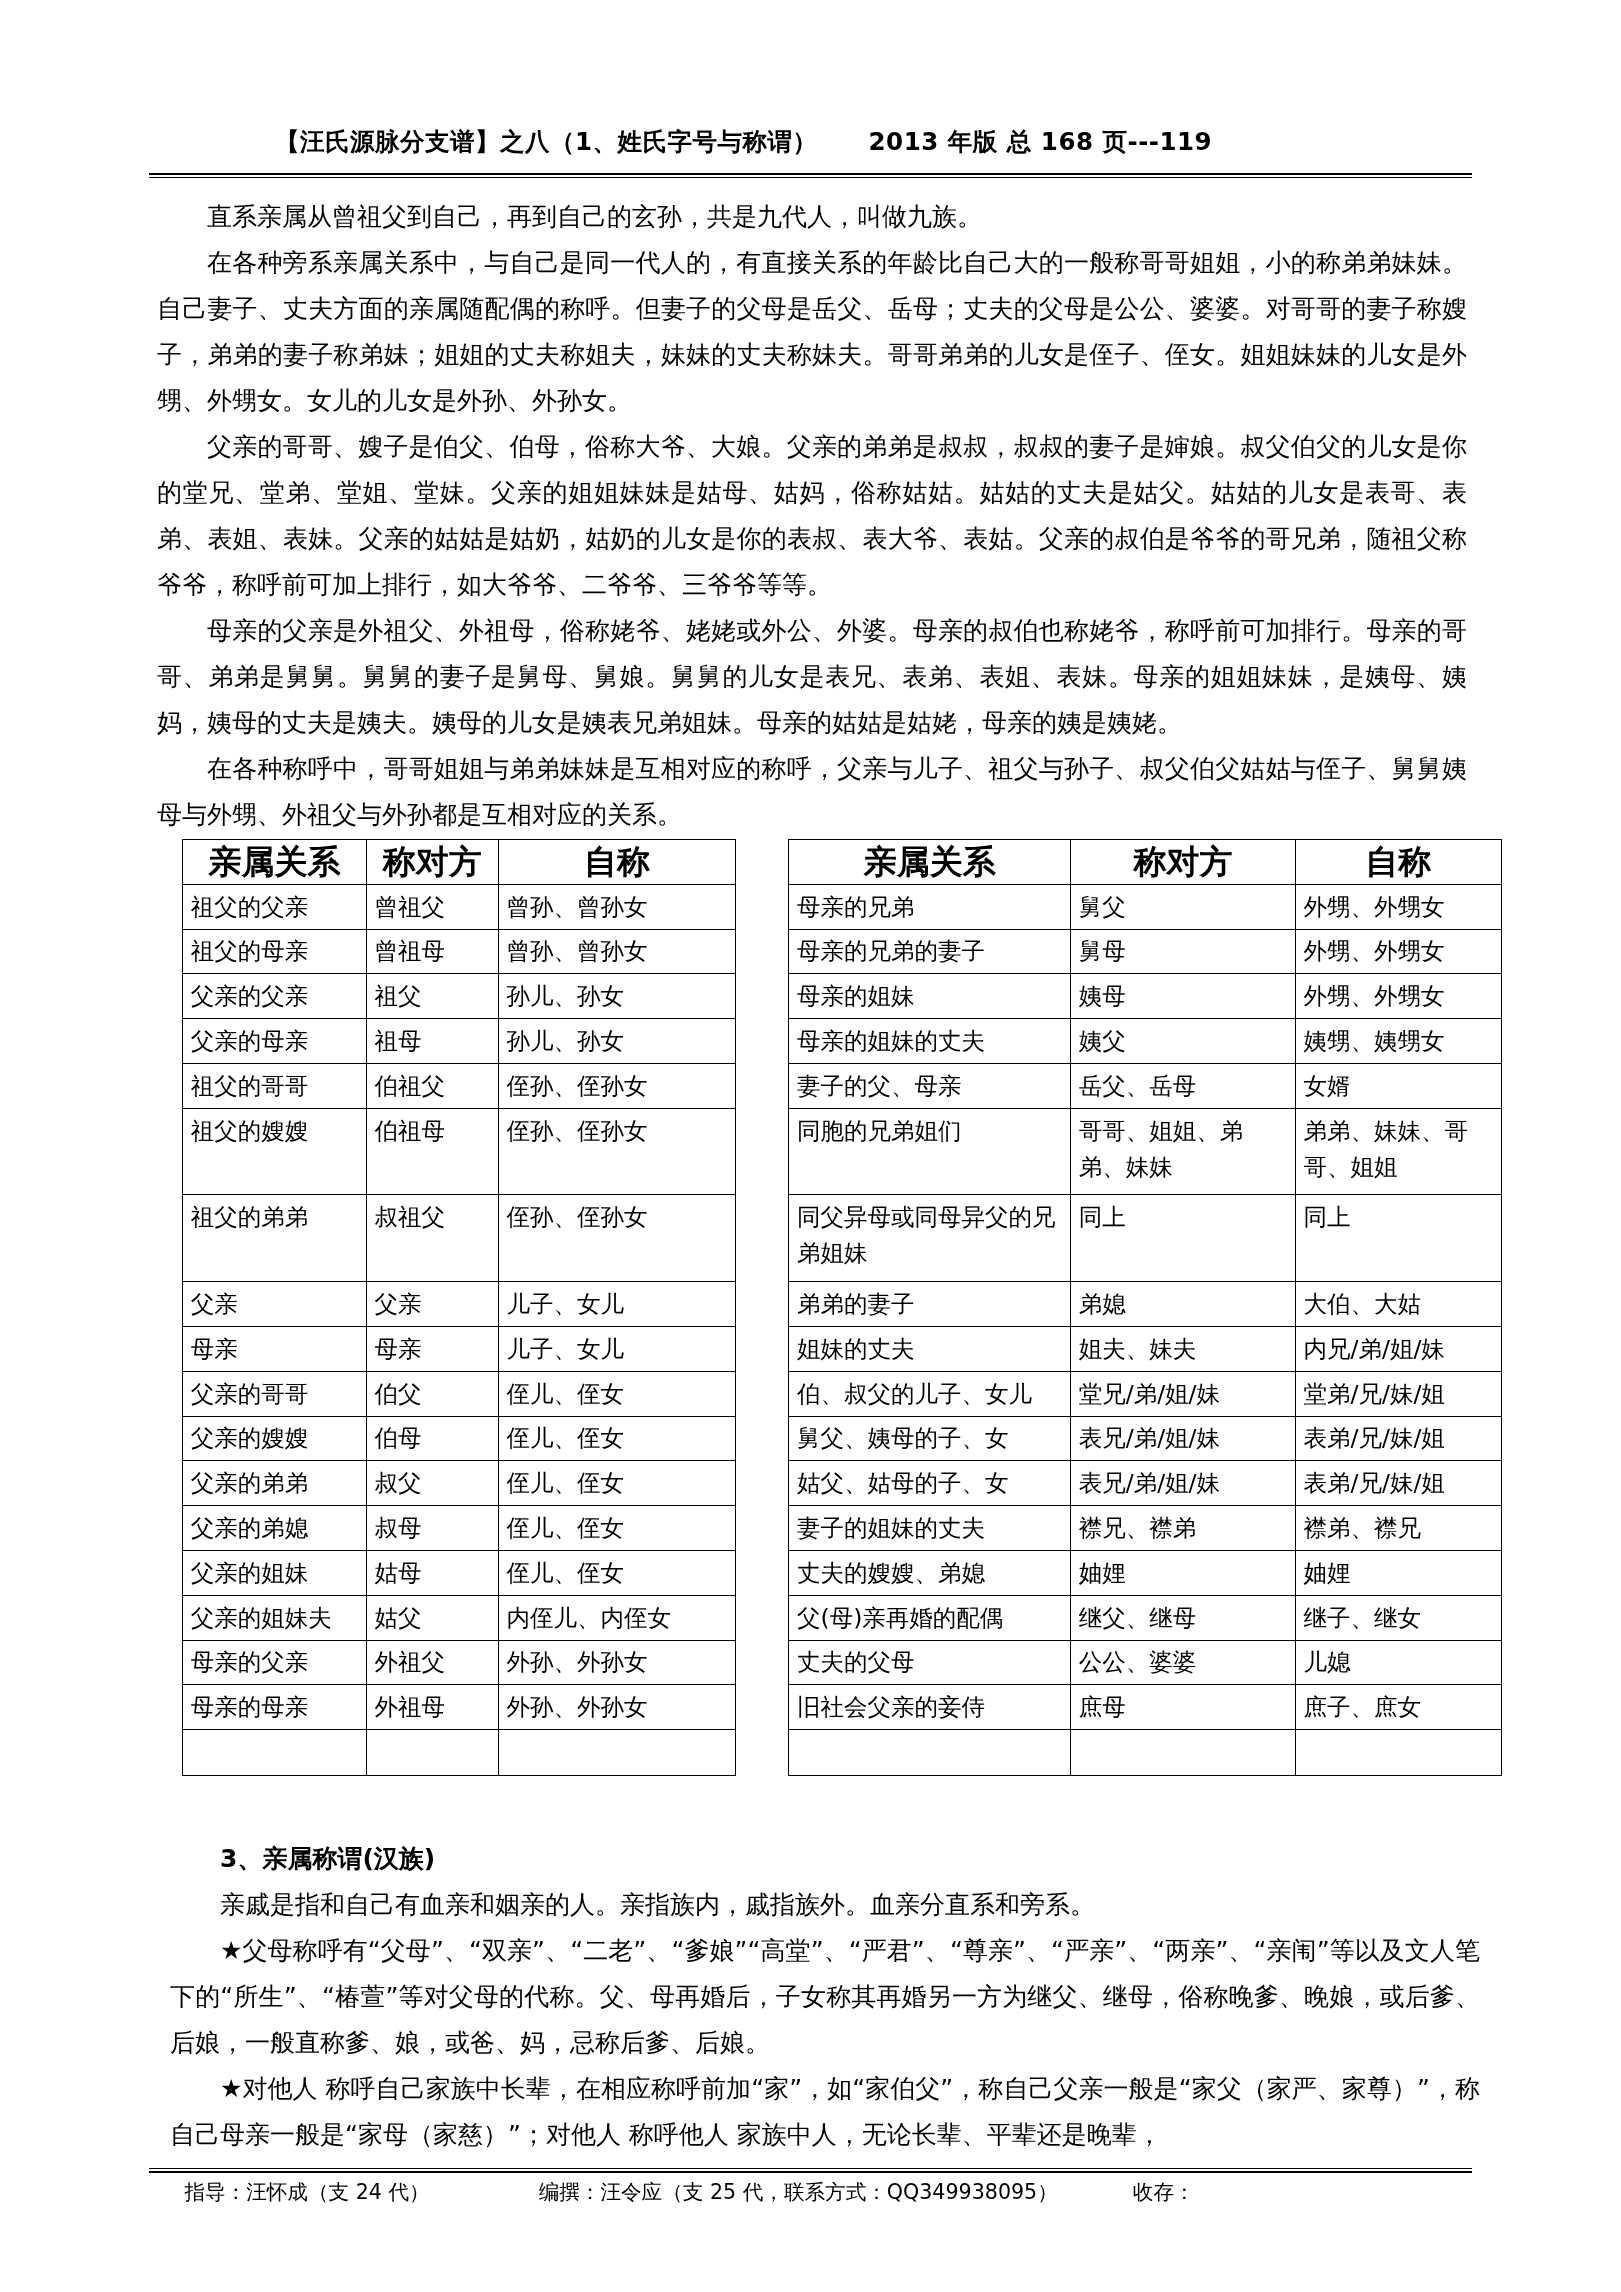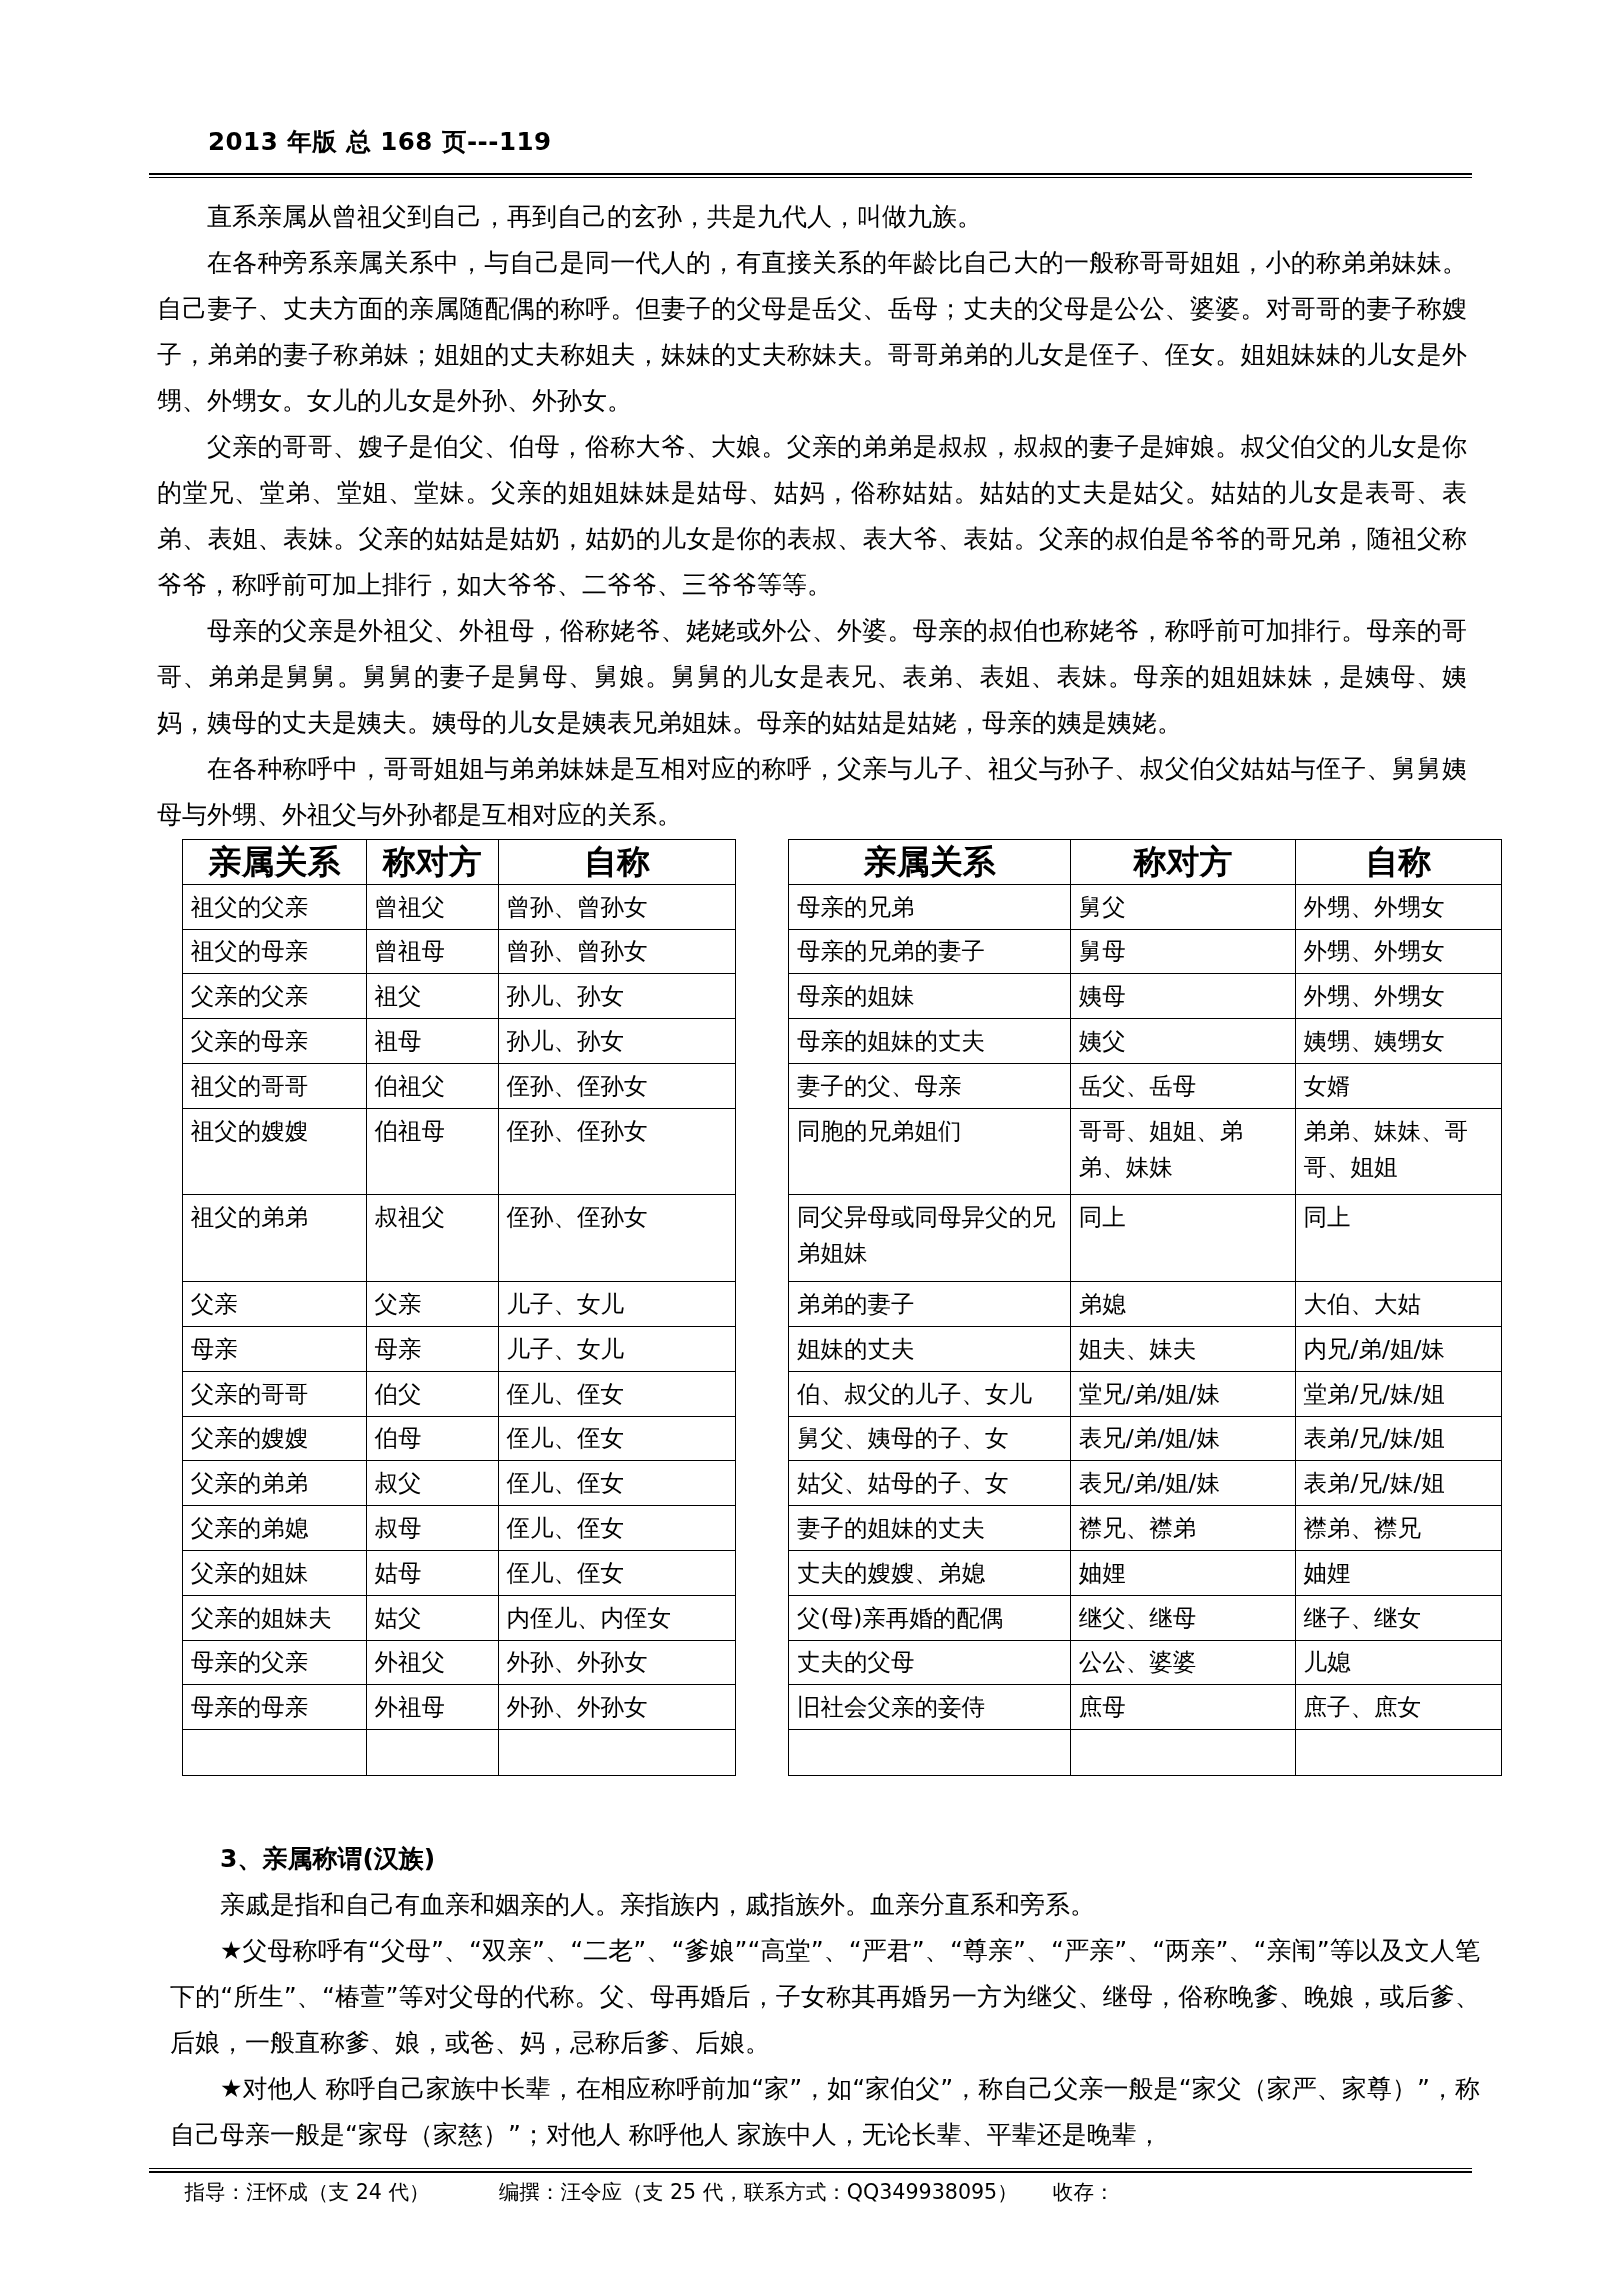--- a/index.html
+++ b/index.html
@@ -137,31 +137,33 @@
   }
   .footer {
     position: absolute;
     left: 157px;
     top: 2178px;
     width: 1313px;
     font-size: 20.6px;
     white-space: nowrap;
     display: flex;
     align-items: flex-end;
+    gap: 40px;
   }
   .footer .f1 { margin-left: 27.4px; }
   .footer .f2 { margin-left: 69px; }
   .footer .f3 { margin-left: 35px; }
 </style>
 </head>
 <body>
 
 <div class="page">
 
   <div class="header">
+    <span class="header-title">【汪氏源脉分支谱】之八（1、姓氏字号与称谓）</span>
     <span class="header-right">2013 年版   总 168 页---119</span>
   </div>
   <div class="header-rule"></div>
 
   <div class="body-text">
     <p class="para">直系亲属从曾祖父到自己，再到自己的玄孙，共是九代人，叫做九族。</p>
     <p class="para">在各种旁系亲属关系中，与自己是同一代人的，有直接关系的年龄比自己大的一般称哥哥姐姐，小的称弟弟妹妹。自己妻子、丈夫方面的亲属随配偶的称呼。但妻子的父母是岳父、岳母；丈夫的父母是公公、婆婆。对哥哥的妻子称嫂子，弟弟的妻子称弟妹；姐姐的丈夫称姐夫，妹妹的丈夫称妹夫。哥哥弟弟的儿女是侄子、侄女。姐姐妹妹的儿女是外甥、外甥女。女儿的儿女是外孙、外孙女。</p>
     <p class="para">父亲的哥哥、嫂子是伯父、伯母，俗称大爷、大娘。父亲的弟弟是叔叔，叔叔的妻子是婶娘。叔父伯父的儿女是你的堂兄、堂弟、堂姐、堂妹。父亲的姐姐妹妹是姑母、姑妈，俗称姑姑。姑姑的丈夫是姑父。姑姑的儿女是表哥、表弟、表姐、表妹。父亲的姑姑是姑奶，姑奶的儿女是你的表叔、表大爷、表姑。父亲的叔伯是爷爷的哥兄弟，随祖父称爷爷，称呼前可加上排行，如大爷爷、二爷爷、三爷爷等等。</p>
     <p class="para">母亲的父亲是外祖父、外祖母，俗称姥爷、姥姥或外公、外婆。母亲的叔伯也称姥爷，称呼前可加排行。母亲的哥哥、弟弟是舅舅。舅舅的妻子是舅母、舅娘。舅舅的儿女是表兄、表弟、表姐、表妹。母亲的姐姐妹妹，是姨母、姨妈，姨母的丈夫是姨夫。姨母的儿女是姨表兄弟姐妹。母亲的姑姑是姑姥，母亲的姨是姨姥。</p>
     <p class="para">在各种称呼中，哥哥姐姐与弟弟妹妹是互相对应的称呼，父亲与儿子、祖父与孙子、叔父伯父姑姑与侄子、舅舅姨母与外甥、外祖父与外孙都是互相对应的关系。</p>

